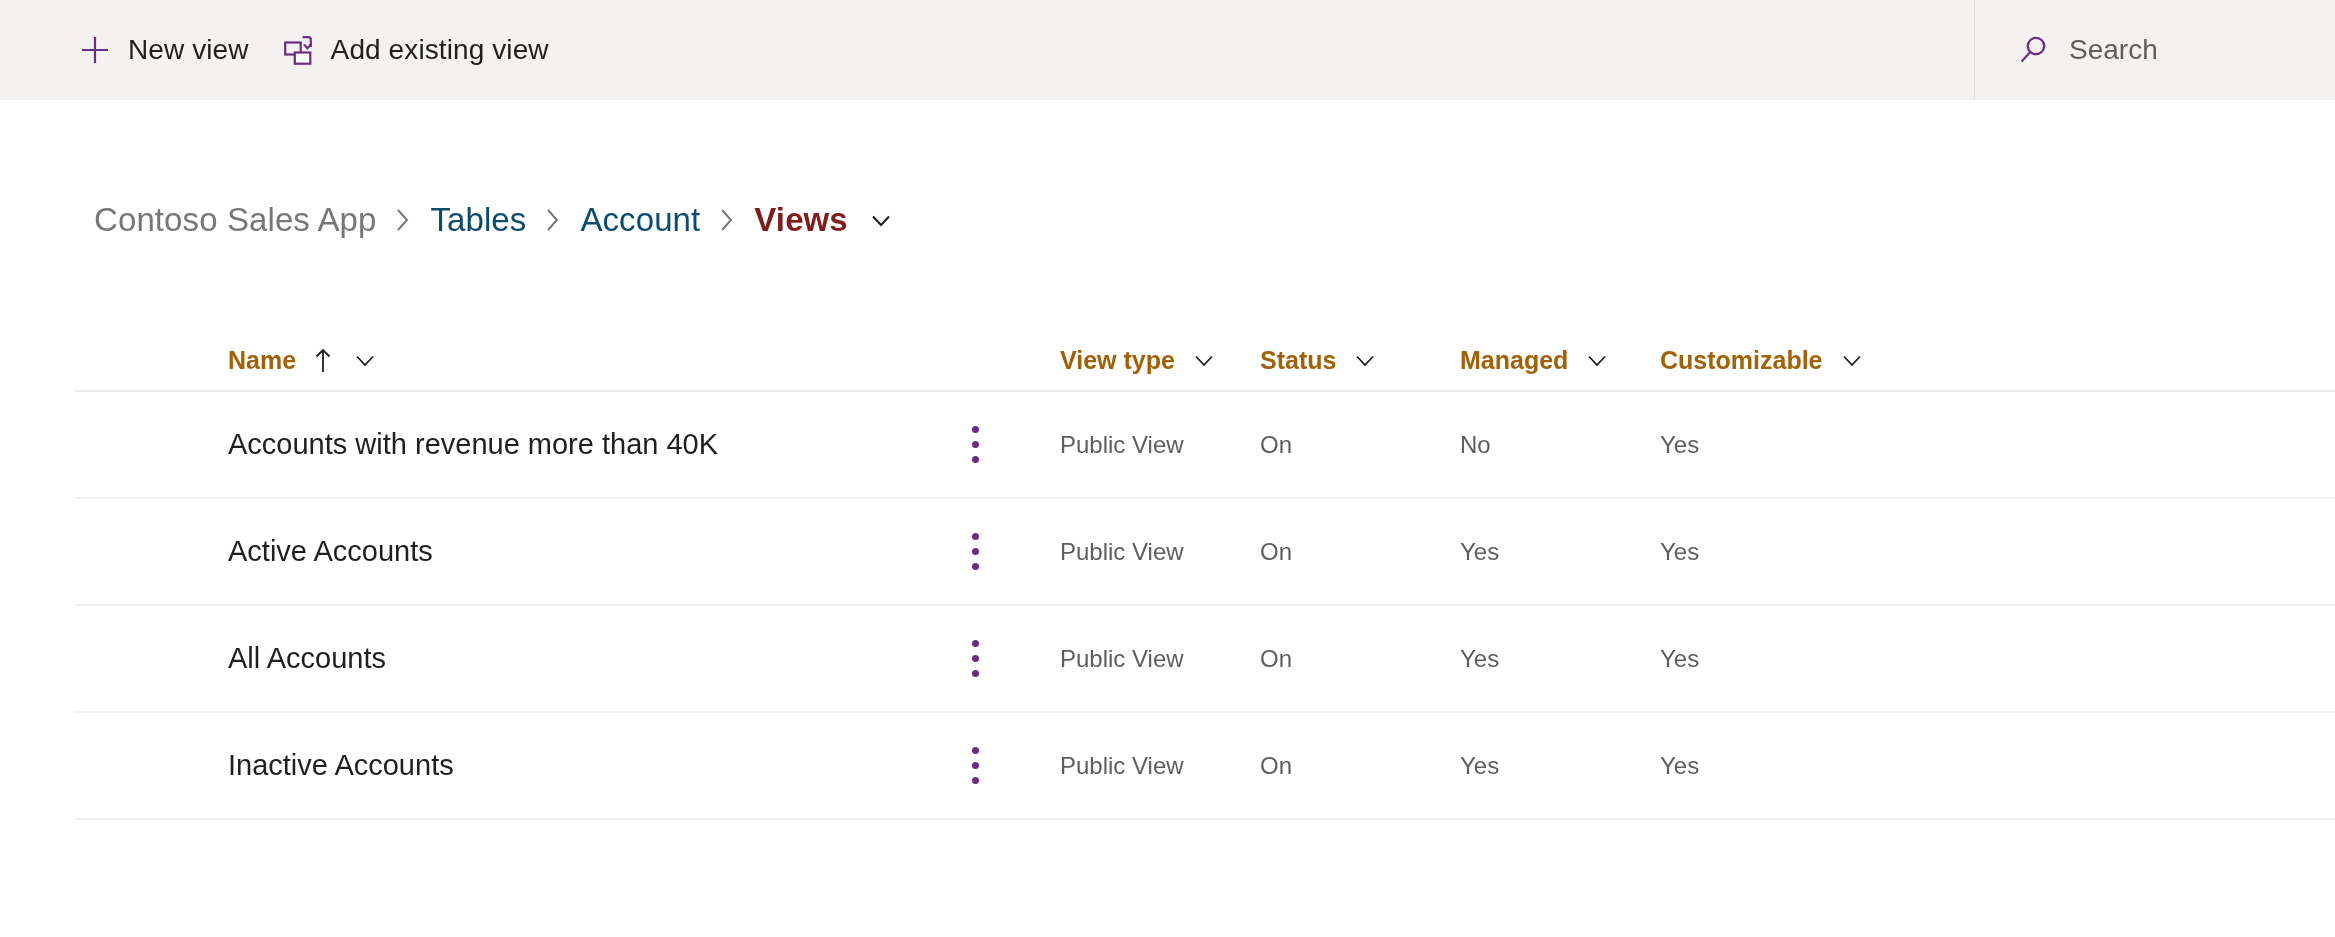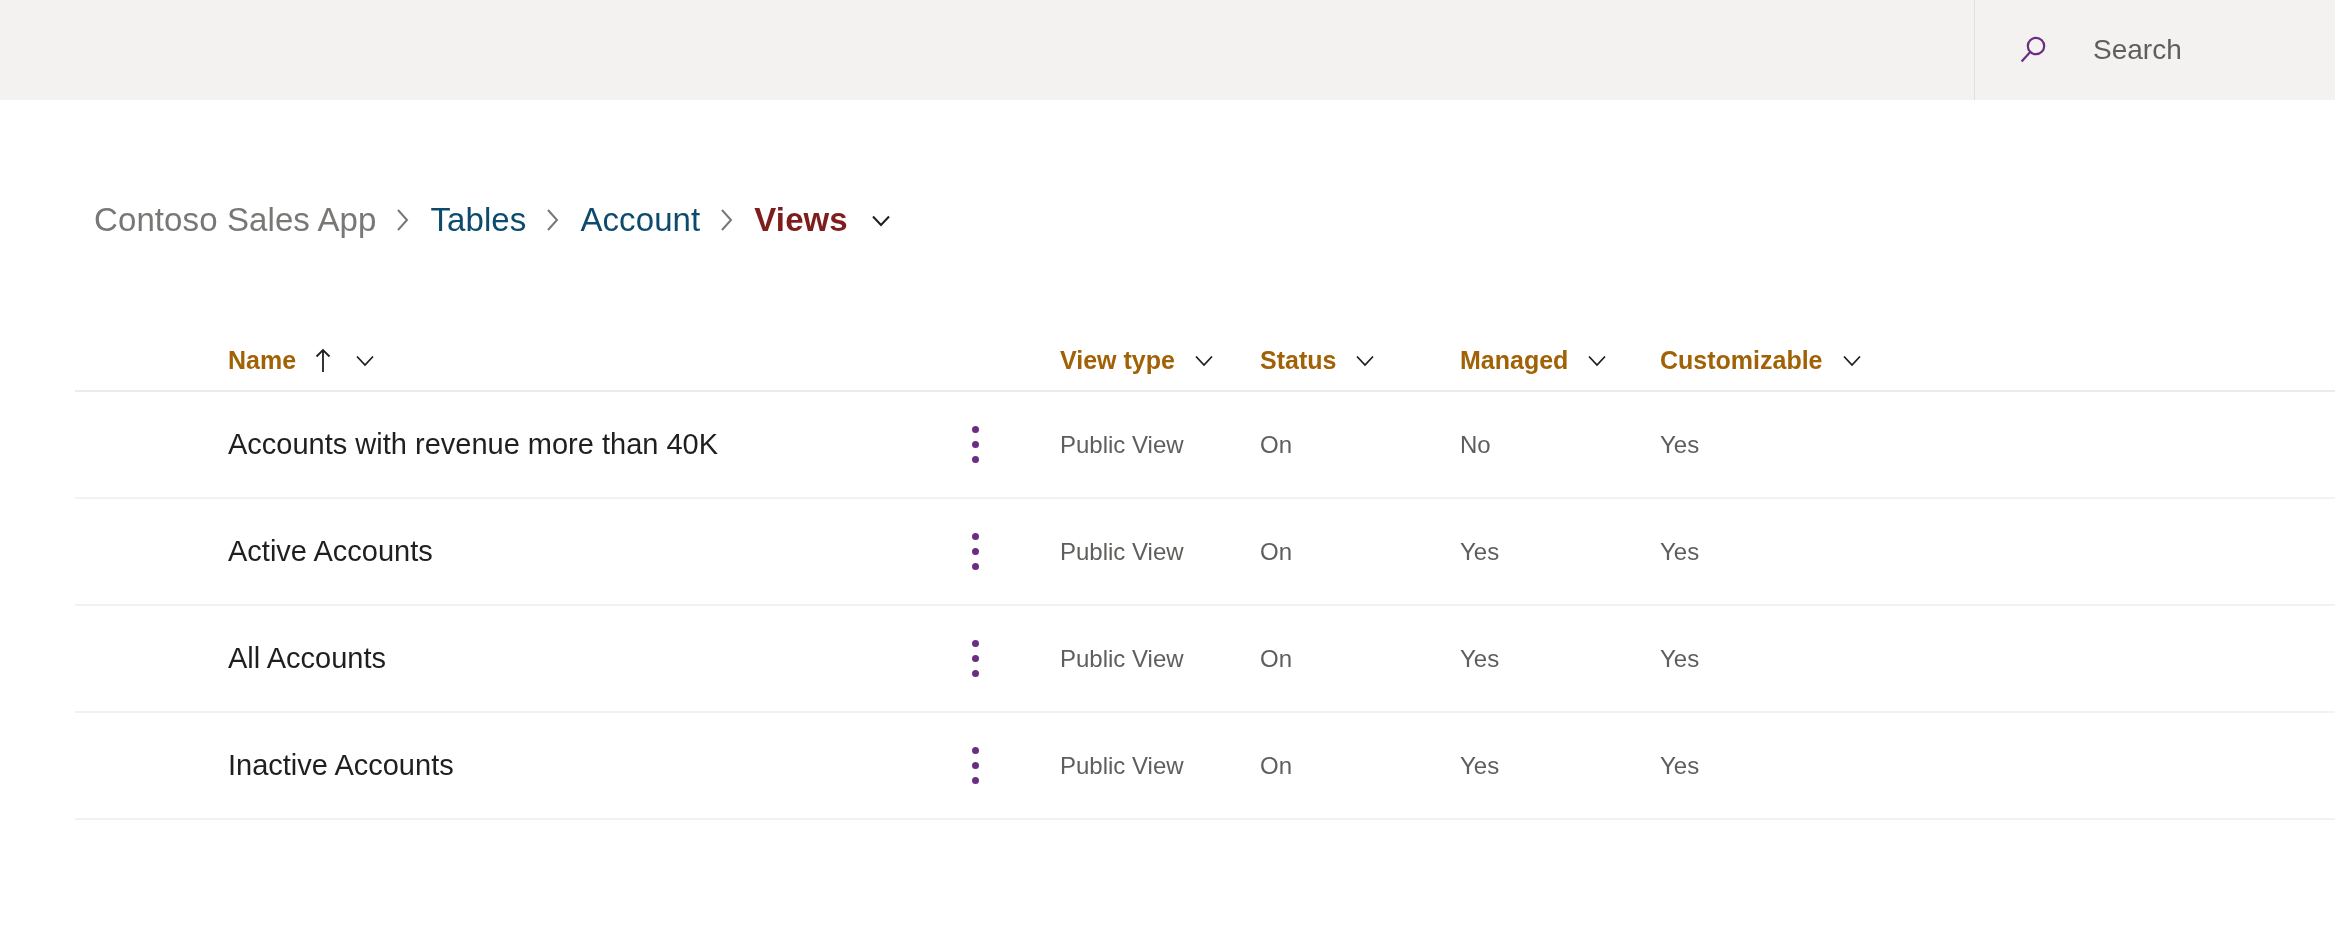--- a/index.html
+++ b/index.html
@@ -67,21 +67,20 @@
     flex: 0 0 auto;
   }
 
   .search-box {
     display: flex;
     align-items: center;
     height: 100%;
     width: 360px;
     padding-left: 42px;
     cursor: text;
-    gap: 24px;
   }
   .search-box .glyph {
     display: flex;
     align-items: center;
     justify-content: center;
     width: 34px;
     height: 34px;
     flex: 0 0 auto;
   }
   .search-placeholder {
@@ -199,20 +198,44 @@
     height: 7px;
     background: #6b2d82;
     border-radius: 50%;
   }
 </style>
 </head>
 <body>
 
 <div class="commandbar">
 
+  <div class="cmd-left">
+
+    <button class="cmd-btn">
+      <span class="glyph">
+        <svg width="32" height="32" viewBox="0 0 32 32" aria-hidden="true">
+          <path d="M16 3 L16 29 M3 16 L29 16" stroke="#6b2d82" stroke-width="2.2" fill="none"></path>
+        </svg>
+      </span>
+      <span class="label">New view</span>
+    </button>
+
+    <button class="cmd-btn">
+      <span class="glyph">
+        <svg width="32" height="32" viewBox="0 0 32 32" aria-hidden="true">
+          <rect x="3.2" y="8.5" width="15.5" height="12" stroke="#6b2d82" stroke-width="2.2" fill="none"></rect>
+          <rect x="12.8" y="18.5" width="15.5" height="11.2" stroke="#6b2d82" stroke-width="2.2" fill="#ffffff"></rect>
+          <path d="M20.5 3.2 L26.2 3.2 A2.6 2.6 0 0 1 28.8 5.8 L28.8 13" stroke="#6b2d82" stroke-width="2.2" fill="none"></path>
+          <path d="M25.4 10.4 L28.8 14.4 L32.2 10.4" stroke="#6b2d82" stroke-width="2.2" fill="none" transform="translate(-3.4,0)"></path>
+        </svg>
+      </span>
+      <span class="label">Add existing view</span>
+    </button>
+
+  </div>
 
   <div class="cmd-spacer"></div>
 
   <div class="cmd-sep"></div>
 
   <div class="search-box">
     <span class="glyph">
       <svg width="32" height="32" viewBox="0 0 32 32" aria-hidden="true">
         <circle cx="18" cy="12" r="8.2" stroke="#6b2d82" stroke-width="2.2" fill="none"></circle>
         <path d="M12 18.2 L3.6 27.4" stroke="#6b2d82" stroke-width="2.2" fill="none"></path>

